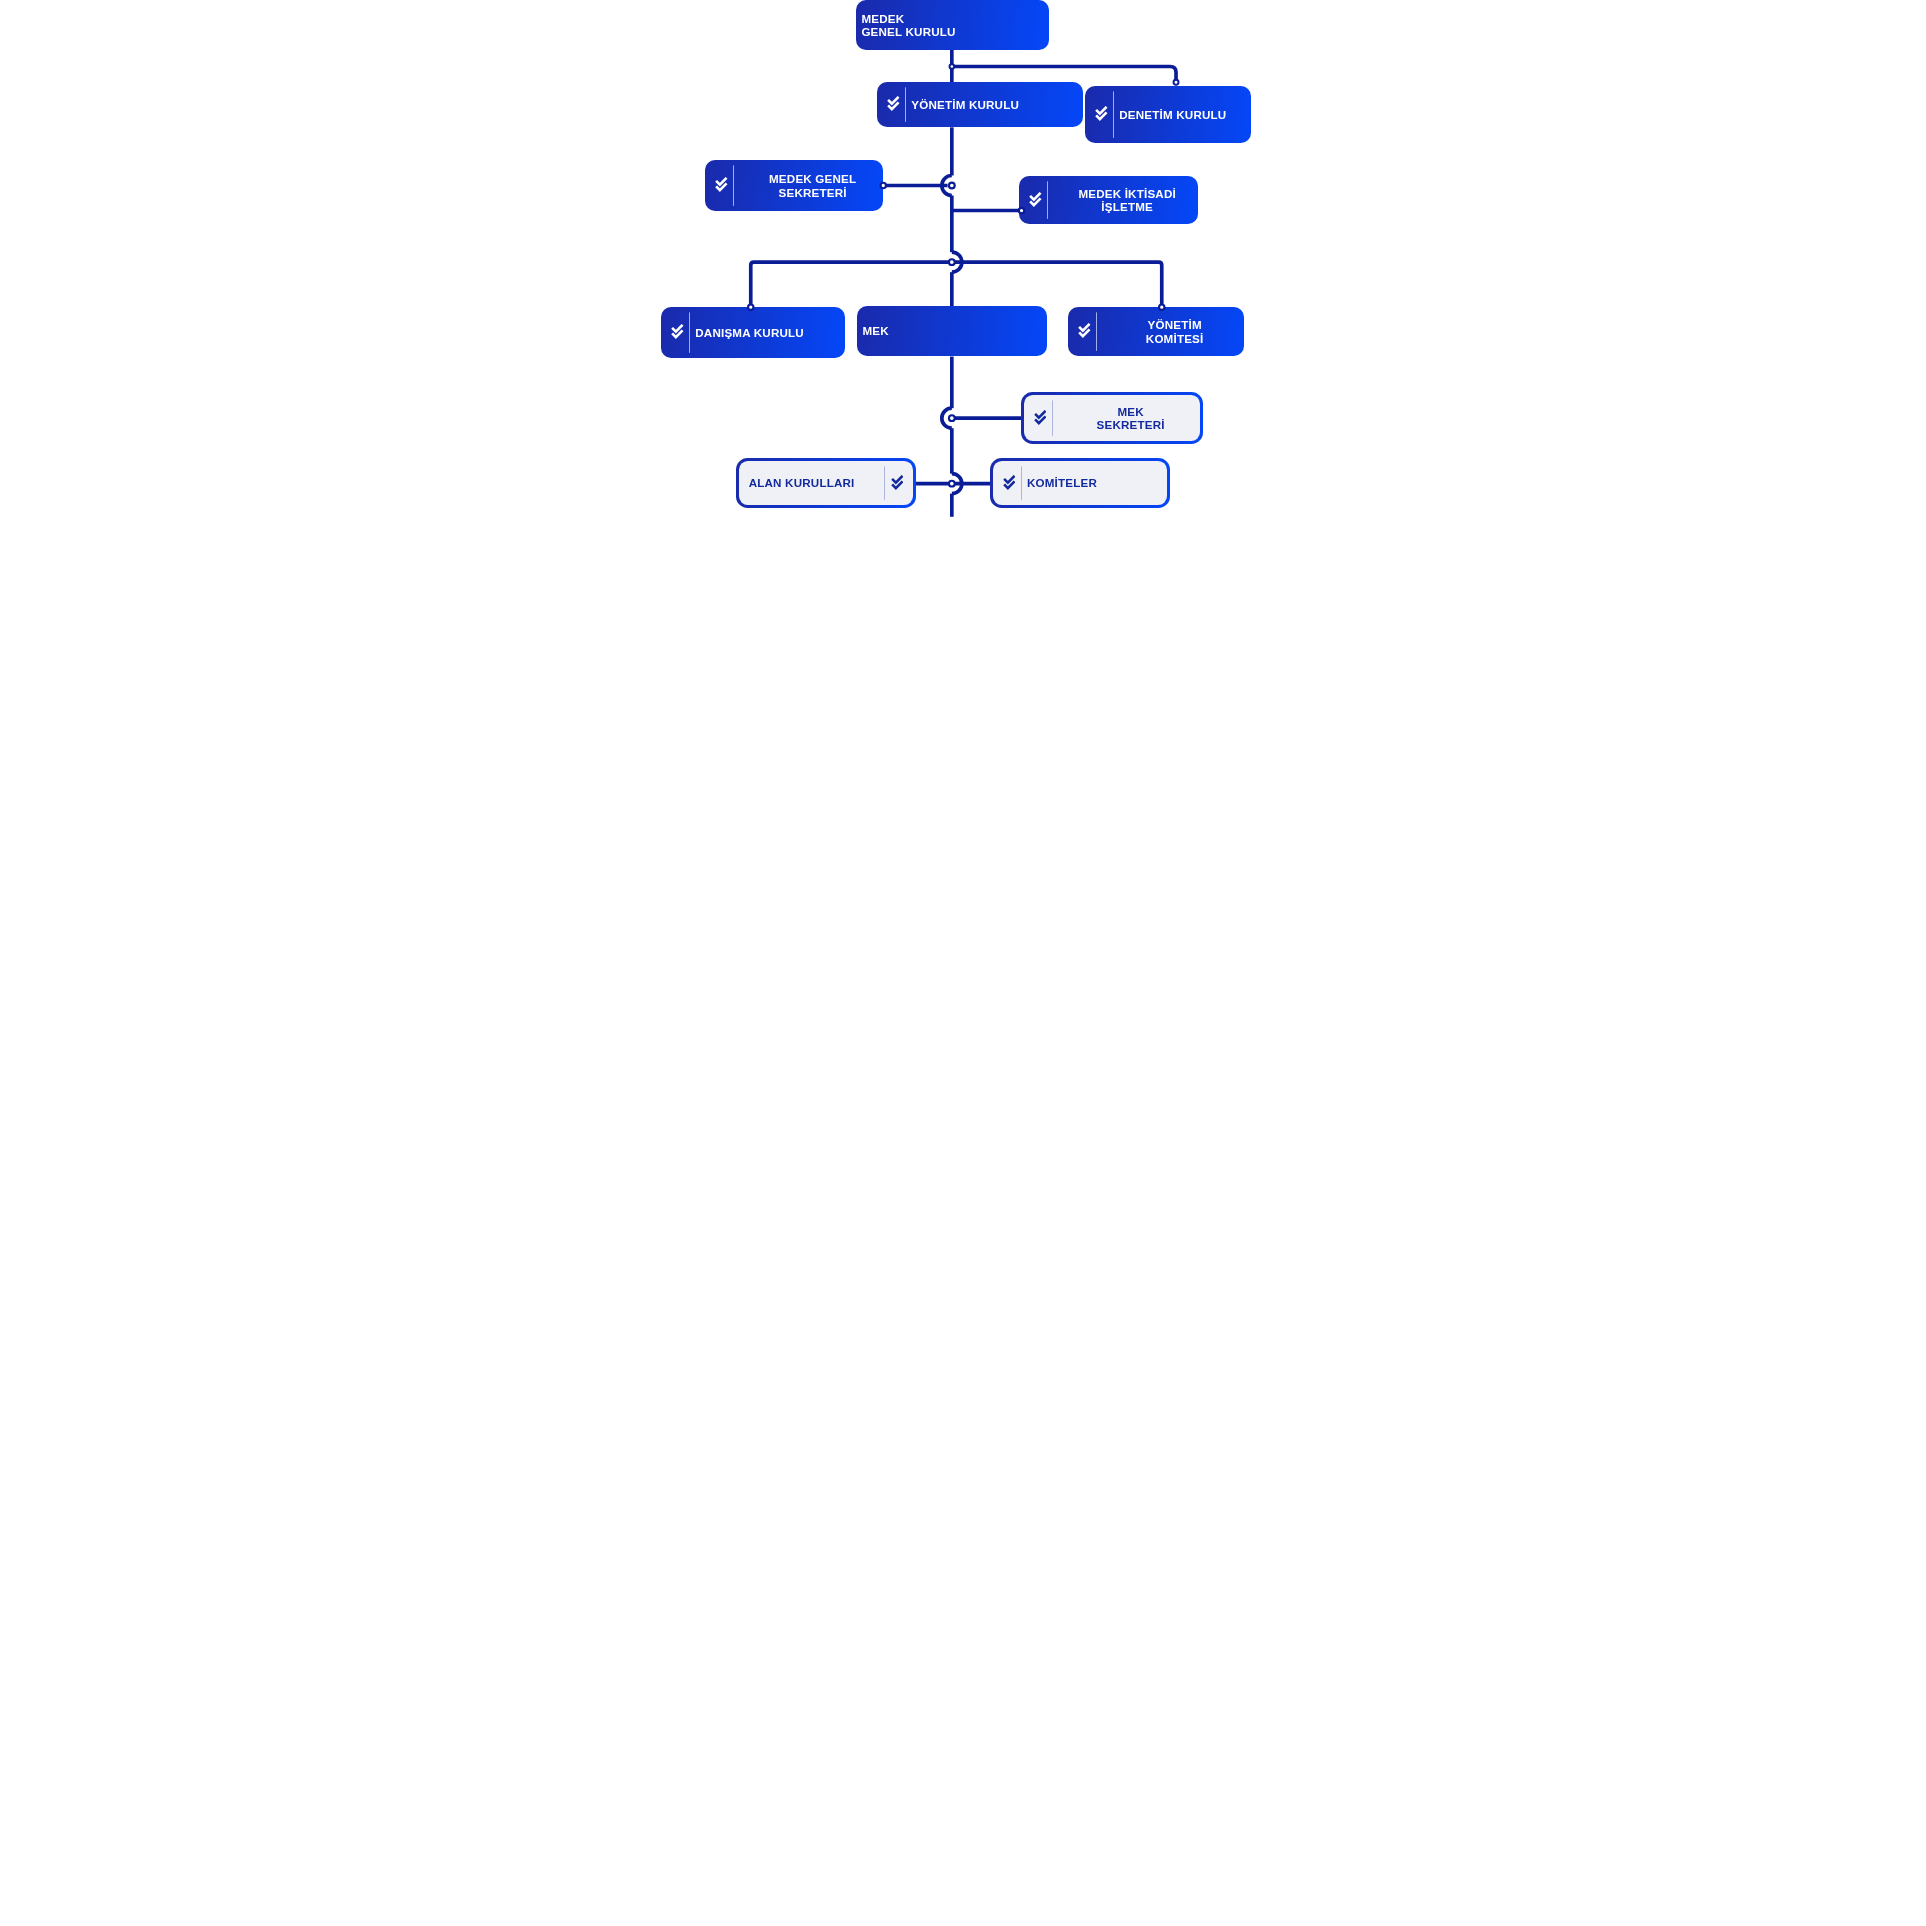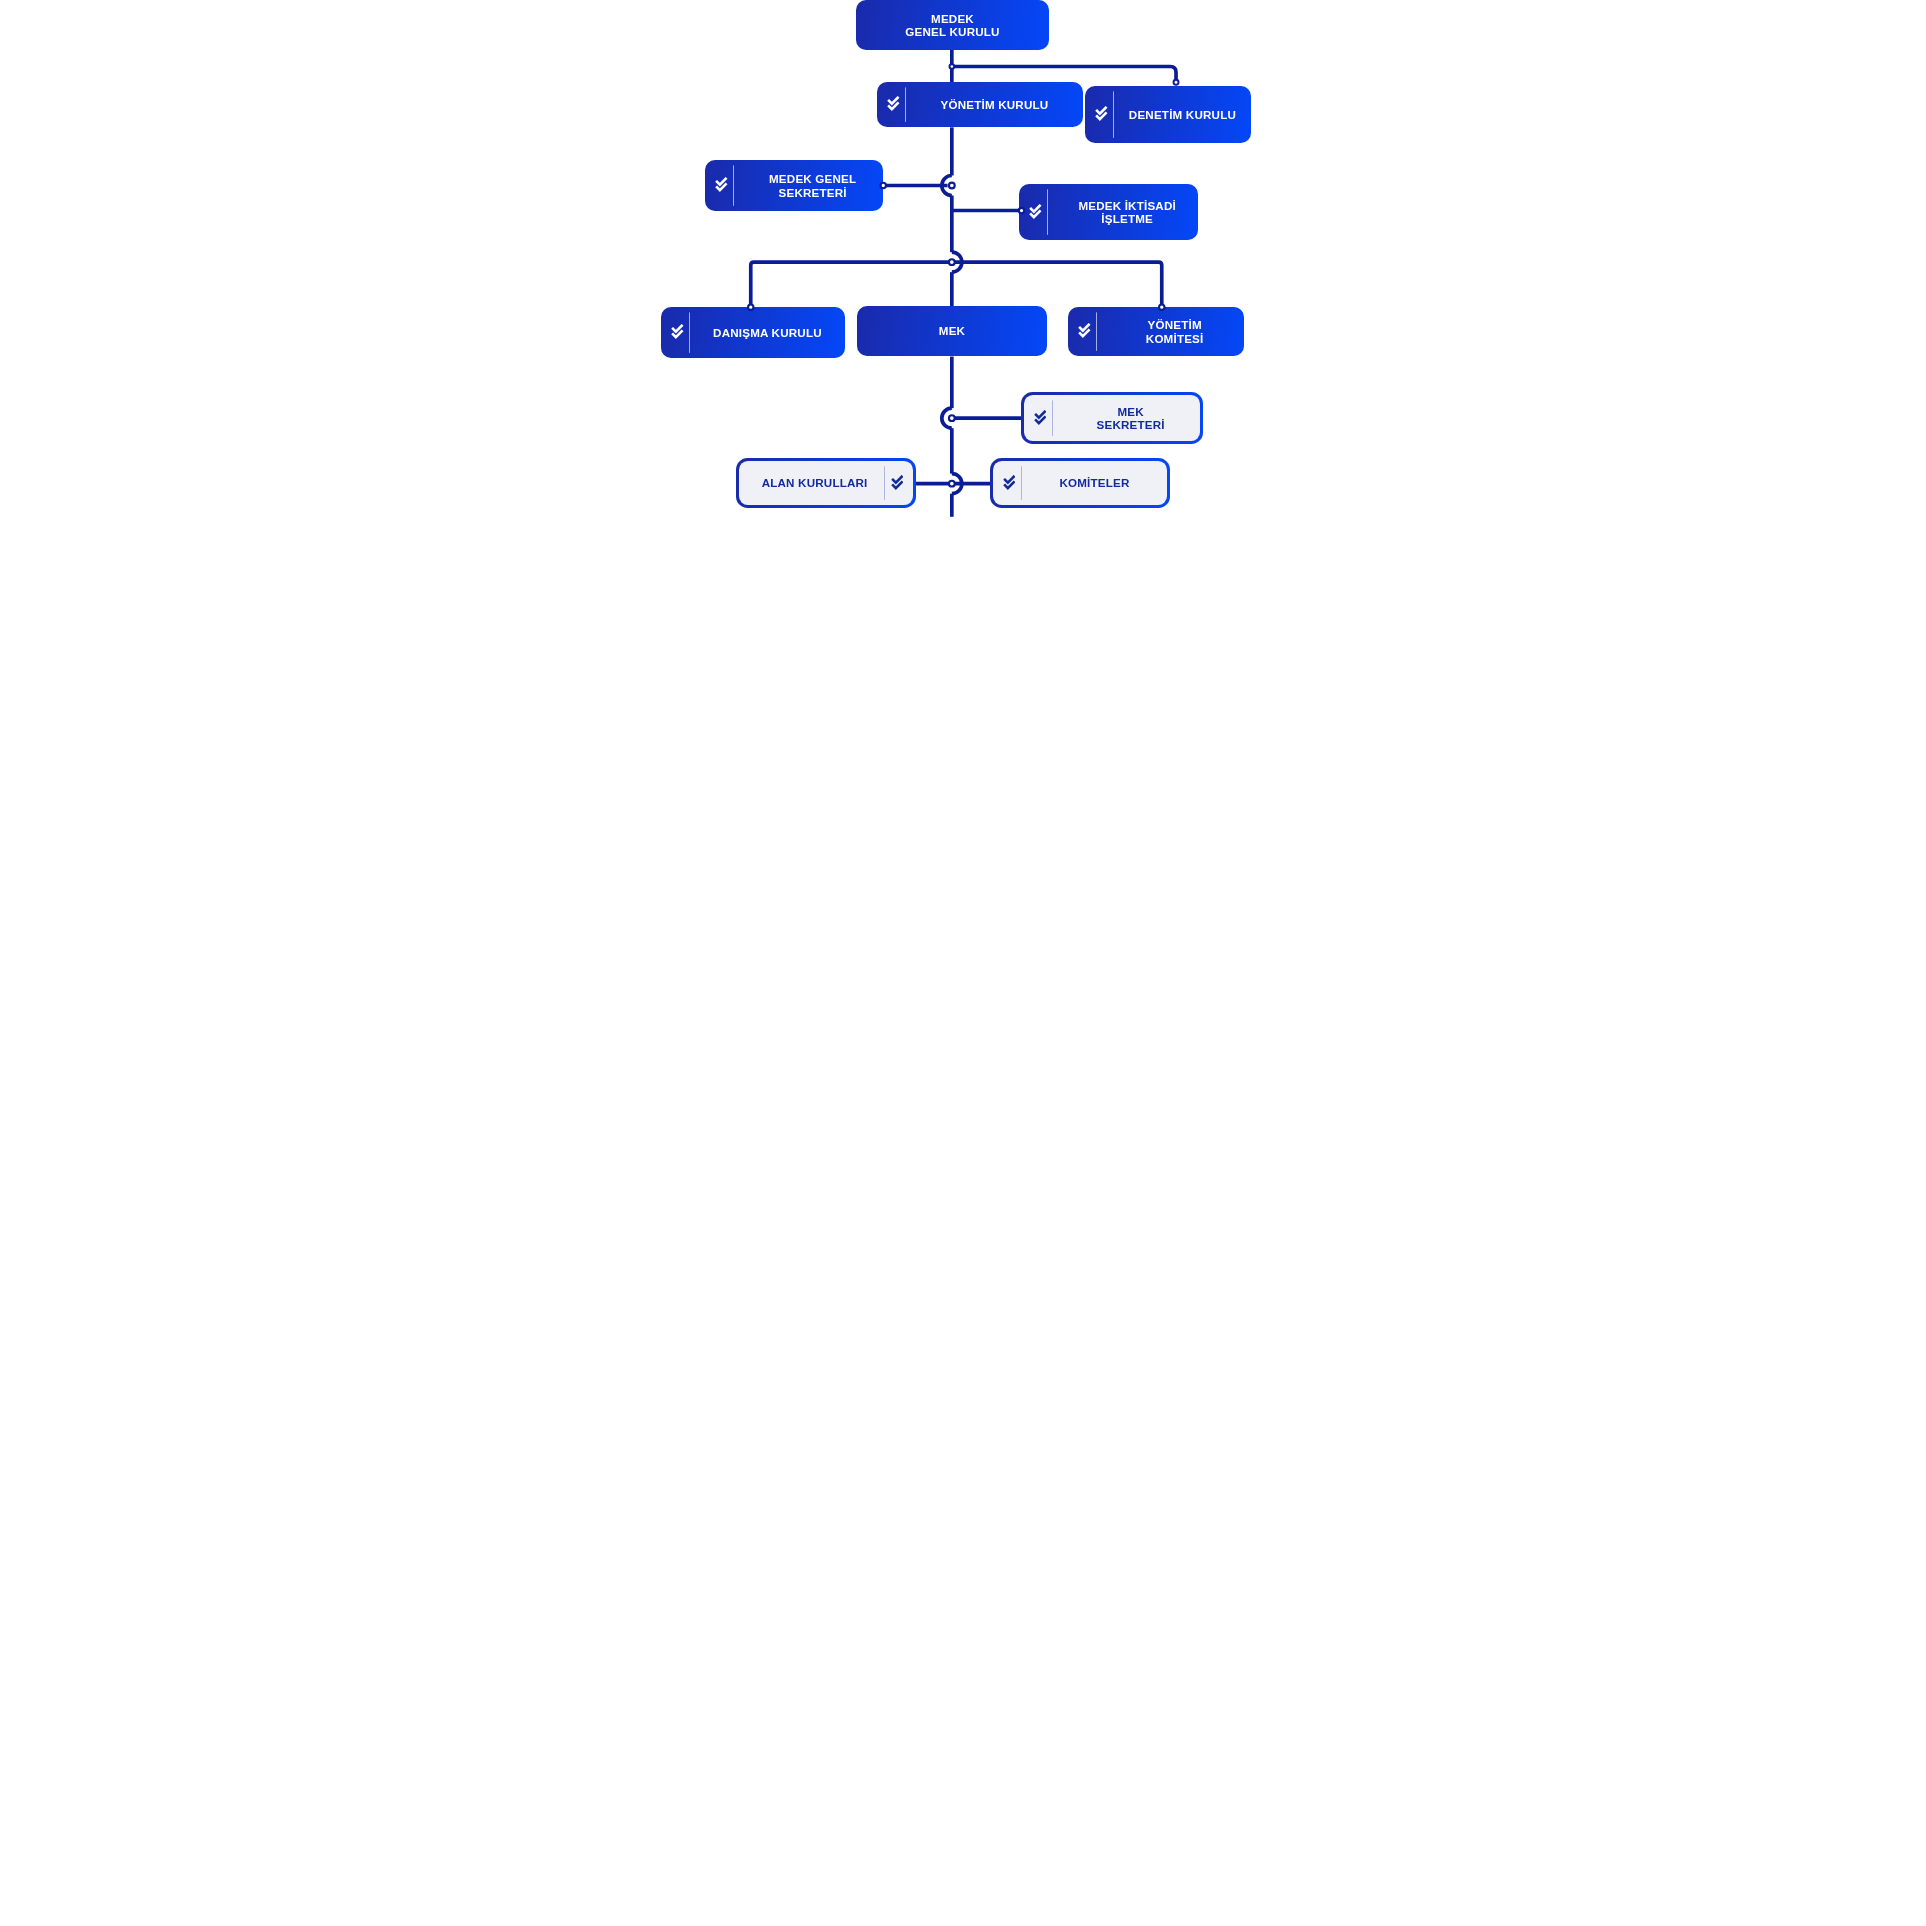--- a/index.html
+++ b/index.html
@@ -73,21 +73,21 @@
   .light-inner .sep { background: var(--sep-on-light, rgba(19,42,158,.3)); }
 
   .lbl {
     flex: 1;
     font-weight: 700;
     font-size: 11.6px;
     line-height: 1.13;
     letter-spacing: 0.2px;
   }
   .lbl.left   { text-align: center;  padding: 0 4.6px 0 13px; }
-  .lbl.center { text-align: center; padding: 0 5.4px; }
+  .lbl.center { padding: 0 5.4px; }
   .ln { display: block; }
 
   
   .light-inner.rev .icon { margin: 0 10px 0 5.4px; }
   .light-inner.rev .lbl.center { padding: 0 3.9px 0 10px; }
 </style>
 </head>
 <body>
 
 <div class="canvas">
@@ -149,21 +149,21 @@
           <path d="M3 25 L13 35 L31 17"></path>
       </svg>
     </span>
     <span class="sep"></span>
     <div class="lbl left">
       <span class="ln">MEDEK GENEL</span>
       <span class="ln">SEKRETERİ</span>
     </div>
   </div>
 
-  <div class="box blue" style="left:358px;top:184px;width:179px;height:56px">
+  <div class="box blue" style="left:358px;top:176px;width:179px;height:48px">
     <span class="icon">
       <svg viewBox="0 0 34 44" width="12.7" height="16.6" aria-hidden="true">
         <path d="M3 10 L13 20 L31 2"></path>
           <path d="M3 25 L13 35 L31 17"></path>
       </svg>
     </span>
     <span class="sep"></span>
     <div class="lbl left">
       <span class="ln">MEDEK İKTİSADİ</span>
       <span class="ln">İŞLETME</span>

